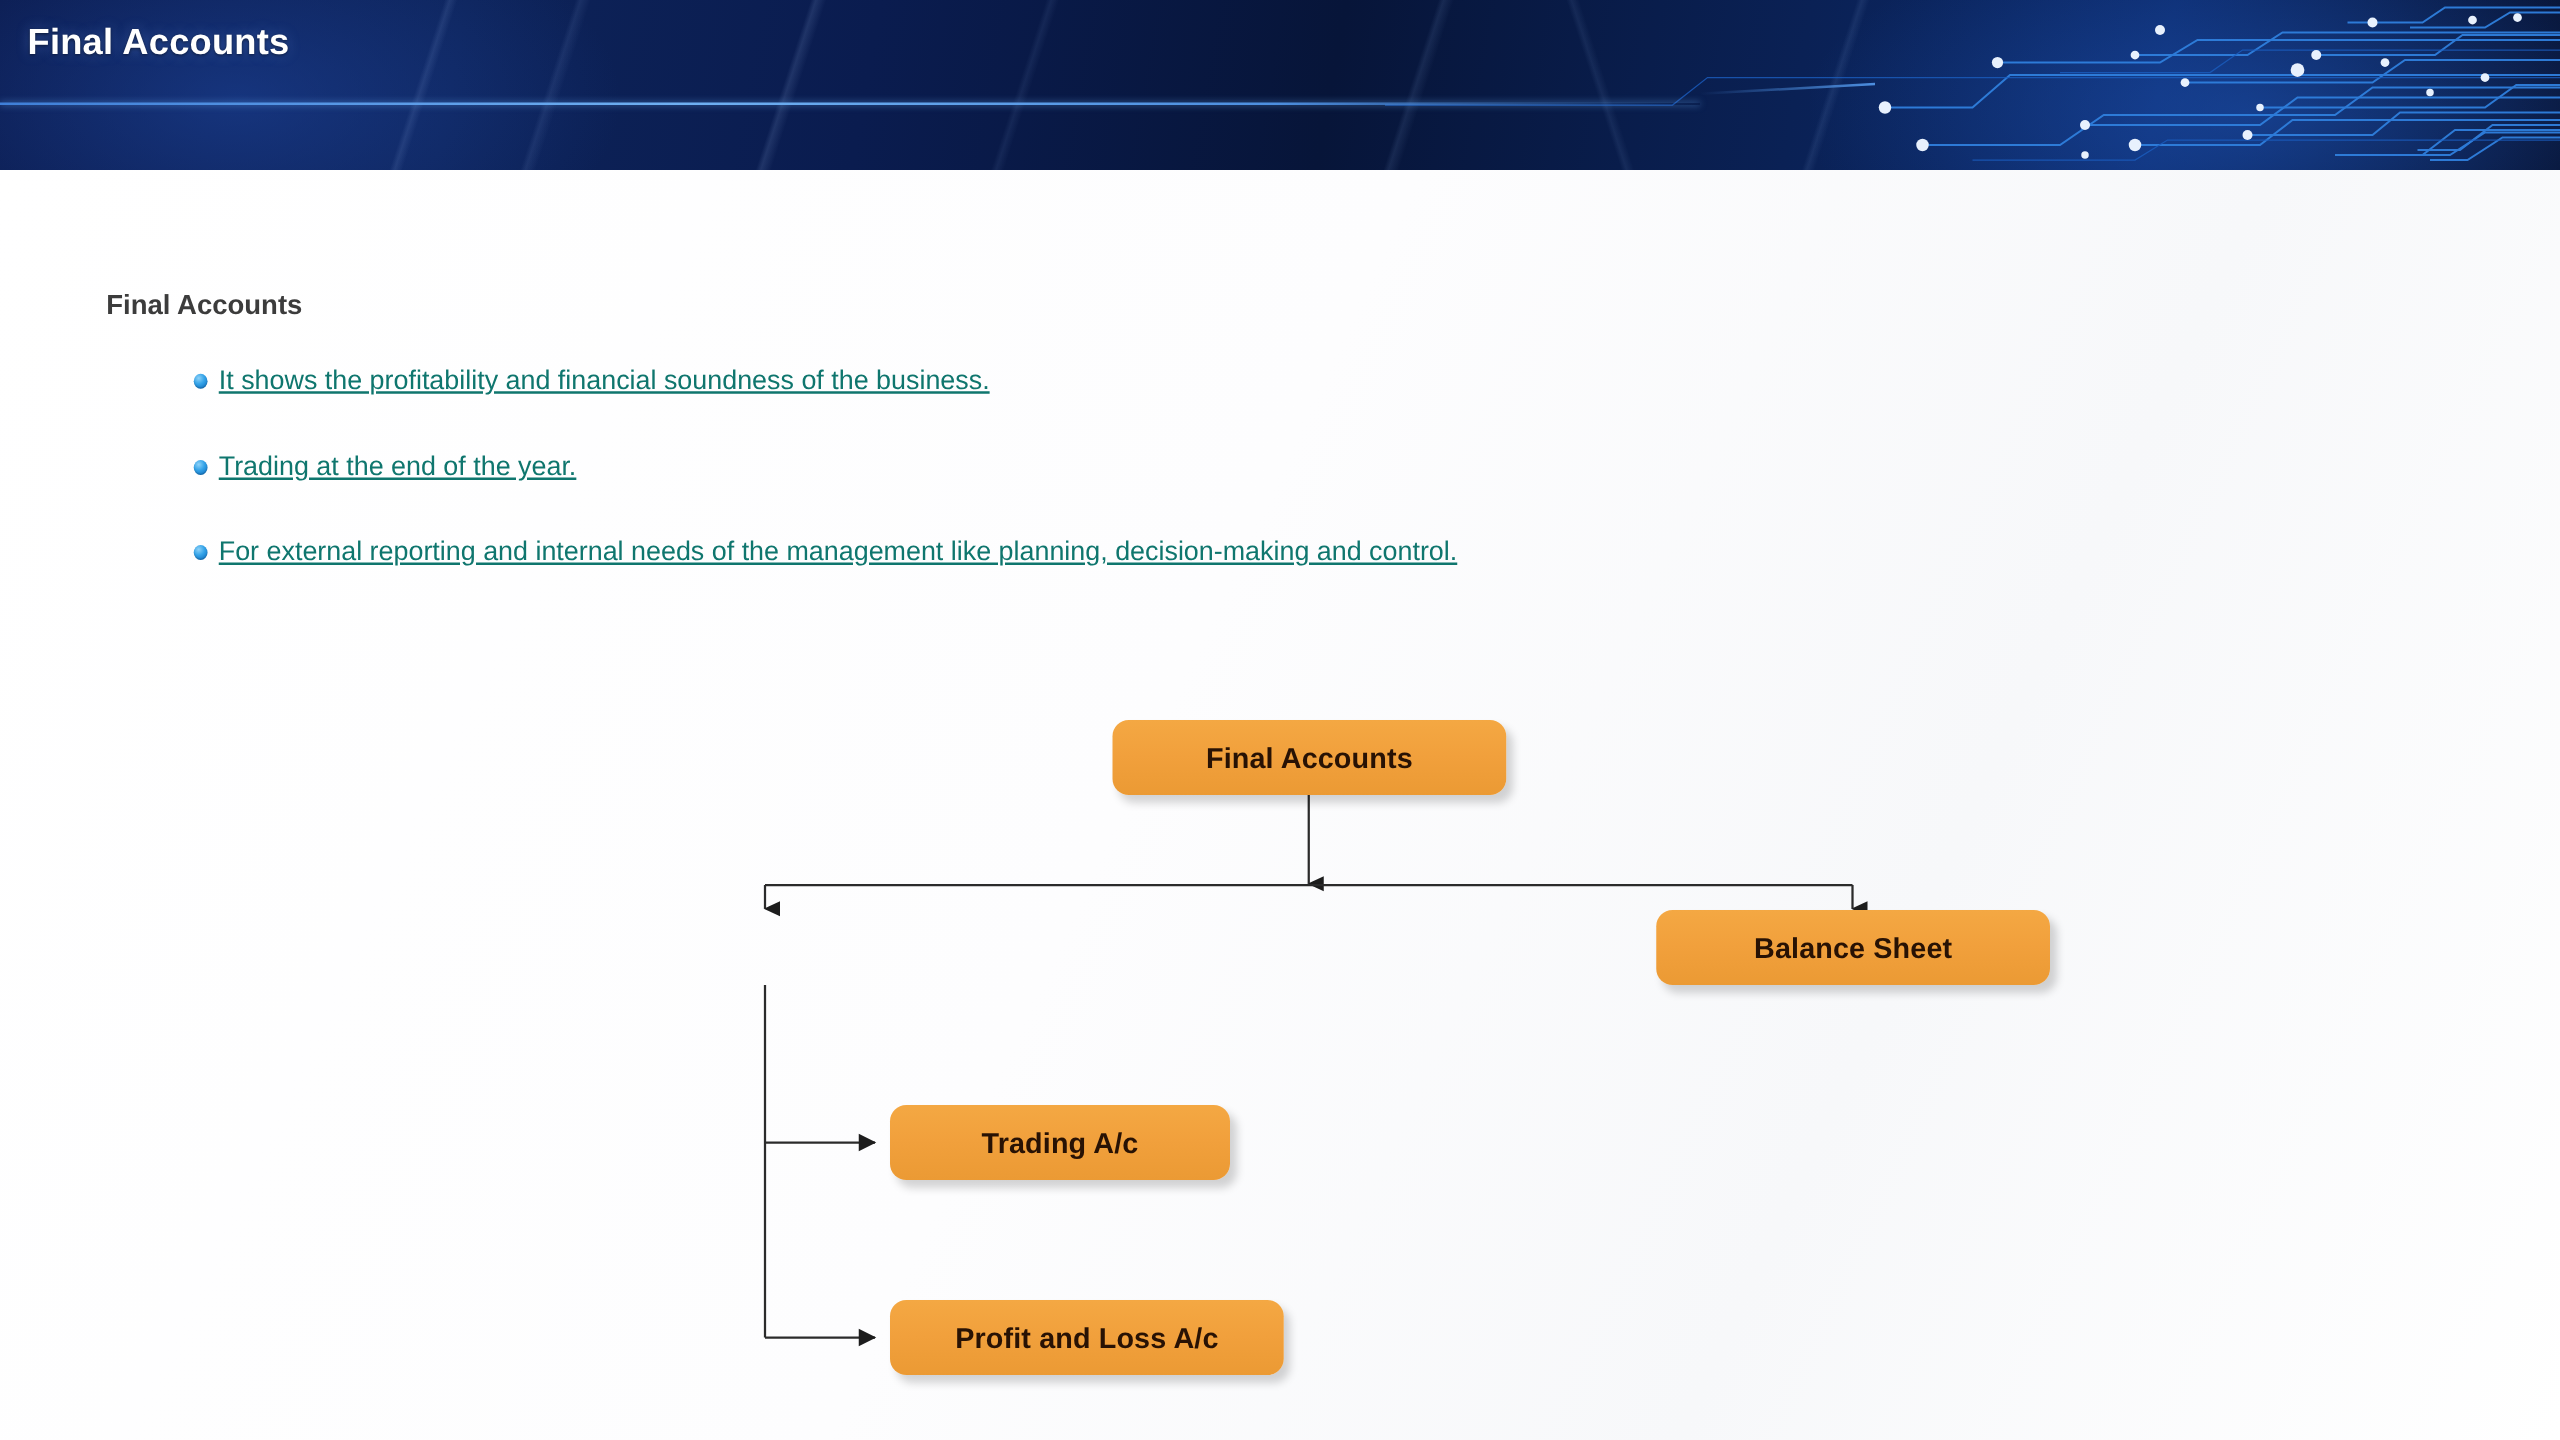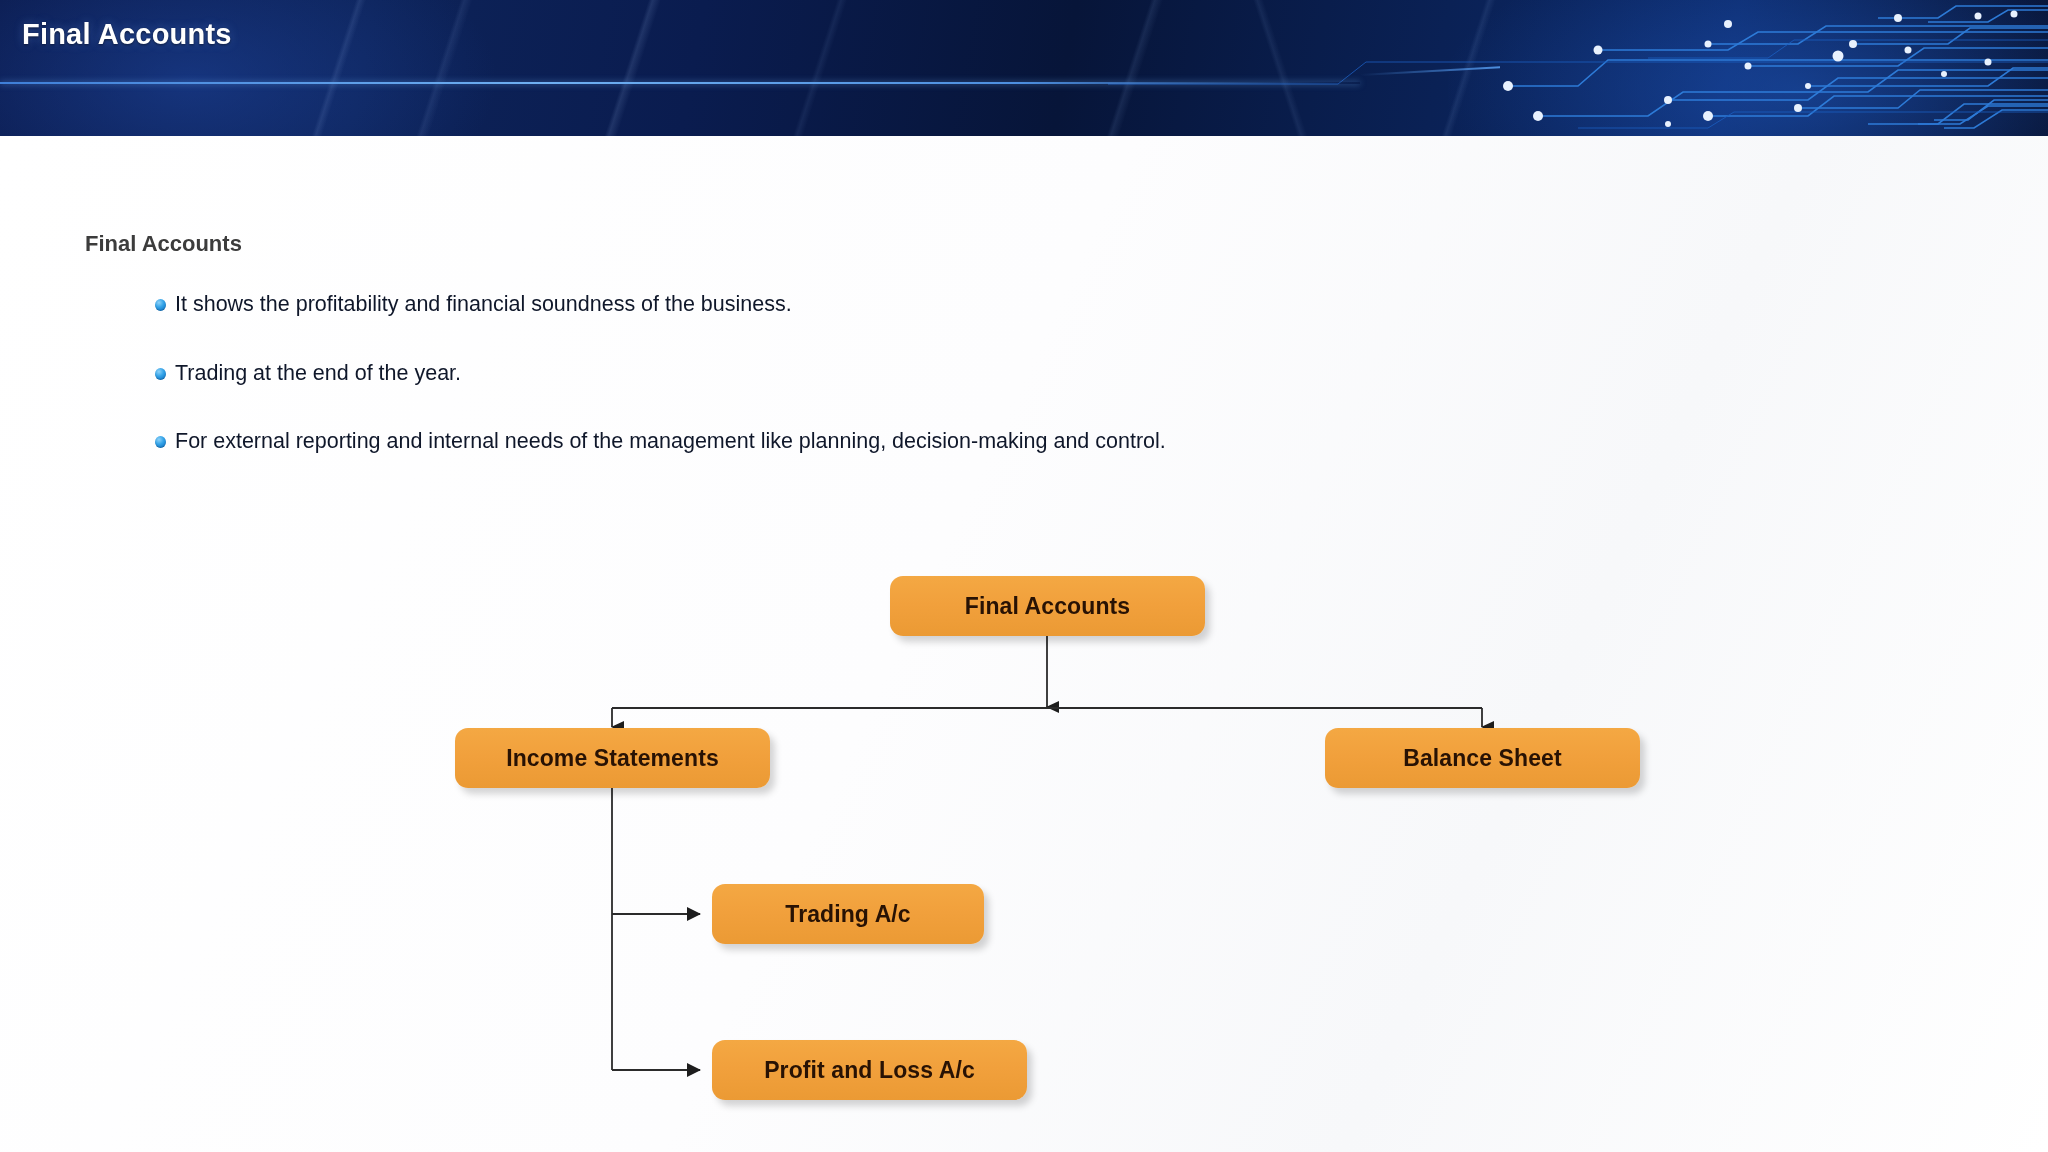--- a/index.html
+++ b/index.html
@@ -165,22 +165,23 @@
     height: 12px;
     border-radius: 50%;
     margin-top: 8px;
     margin-right: 9px;
     flex: 0 0 auto;
     background: radial-gradient(circle at 36% 30%, #8ed2f8 0%, #34a3e8 42%, #1579c8 80%, #0f63ab 100%);
     box-shadow: inset 0 -1px 1px rgba(0,0,0,.18);
   }
   .bullet-text {
     font-size: 21.5px;
-    color: #0f172a;
+    color: #0f766e;
     line-height: 1.25;
+    text-decoration: underline;
   }
 
   
   #diagram {
     position: absolute;
     left: 0;
     top: 136px;
     width: 2048px;
     height: 1016px;
     pointer-events: none;
@@ -327,23 +328,20 @@
         <line x1="612" y1="778" x2="700" y2="778" marker-end="url(#arrow-right)"></line>
 
         <line x1="612" y1="934" x2="700" y2="934" marker-end="url(#arrow-right)"></line>
       </g>
     </svg>
 
     <div class="node" id="node-final">
       <span class="node-label">Final Accounts</span>
     </div>
 
-    <div class="node" id="node-income">
-      <span class="node-label">Income Statements</span>
-    </div>
 
     <div class="node" id="node-balance">
       <span class="node-label">Balance Sheet</span>
     </div>
 
     <div class="node" id="node-trading">
       <span class="node-label">Trading A/c</span>
     </div>
 
     <div class="node" id="node-pl">

